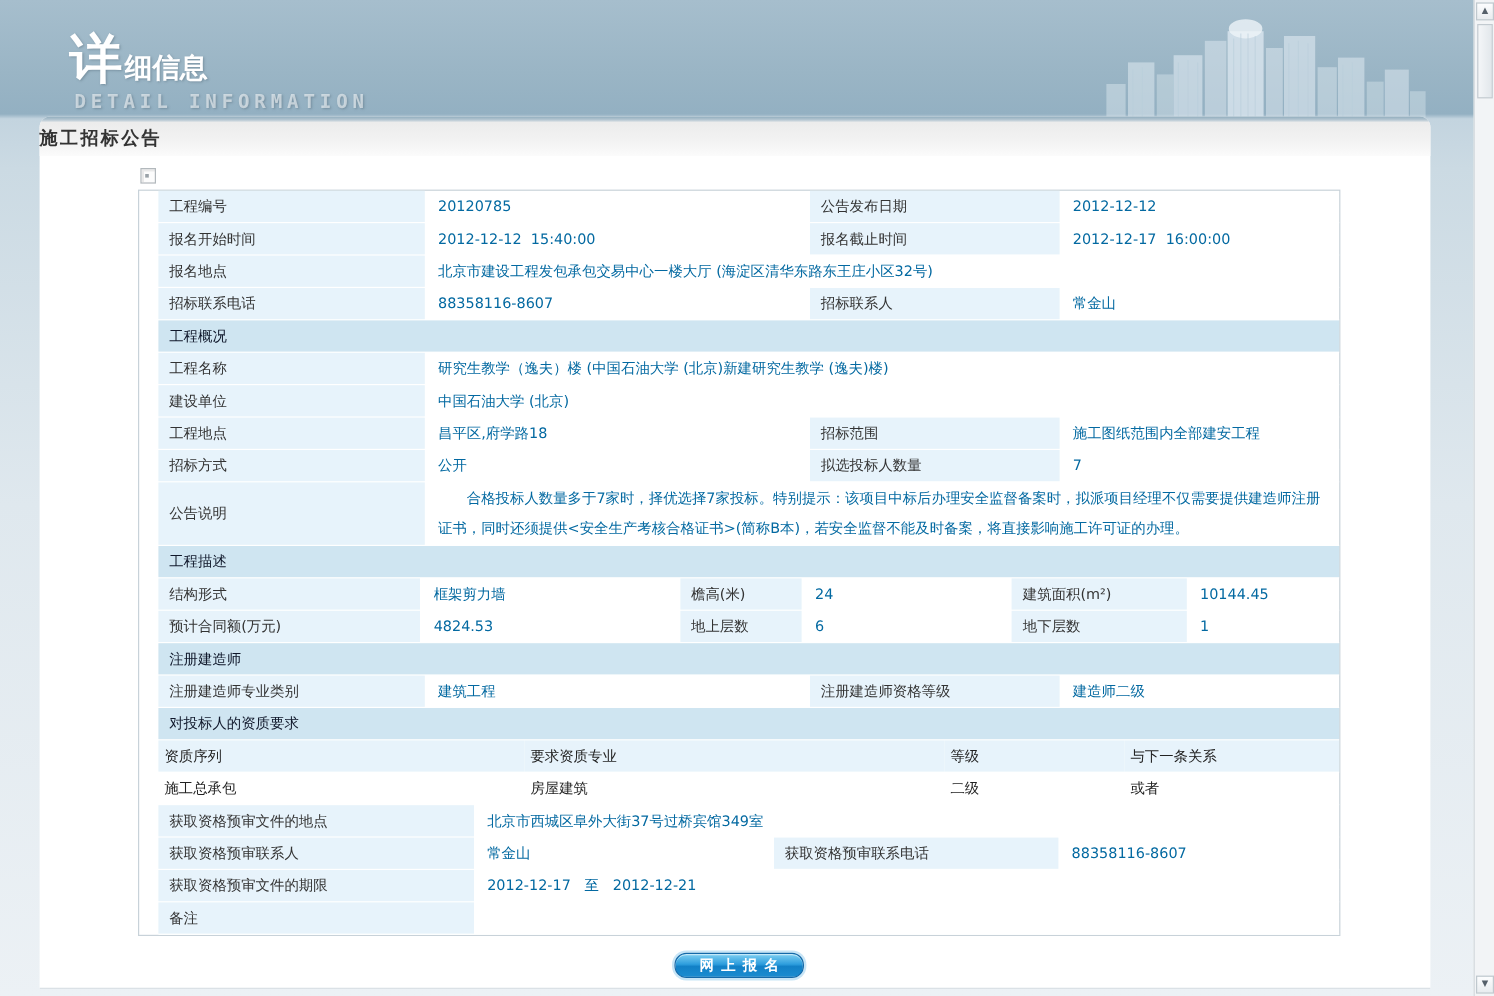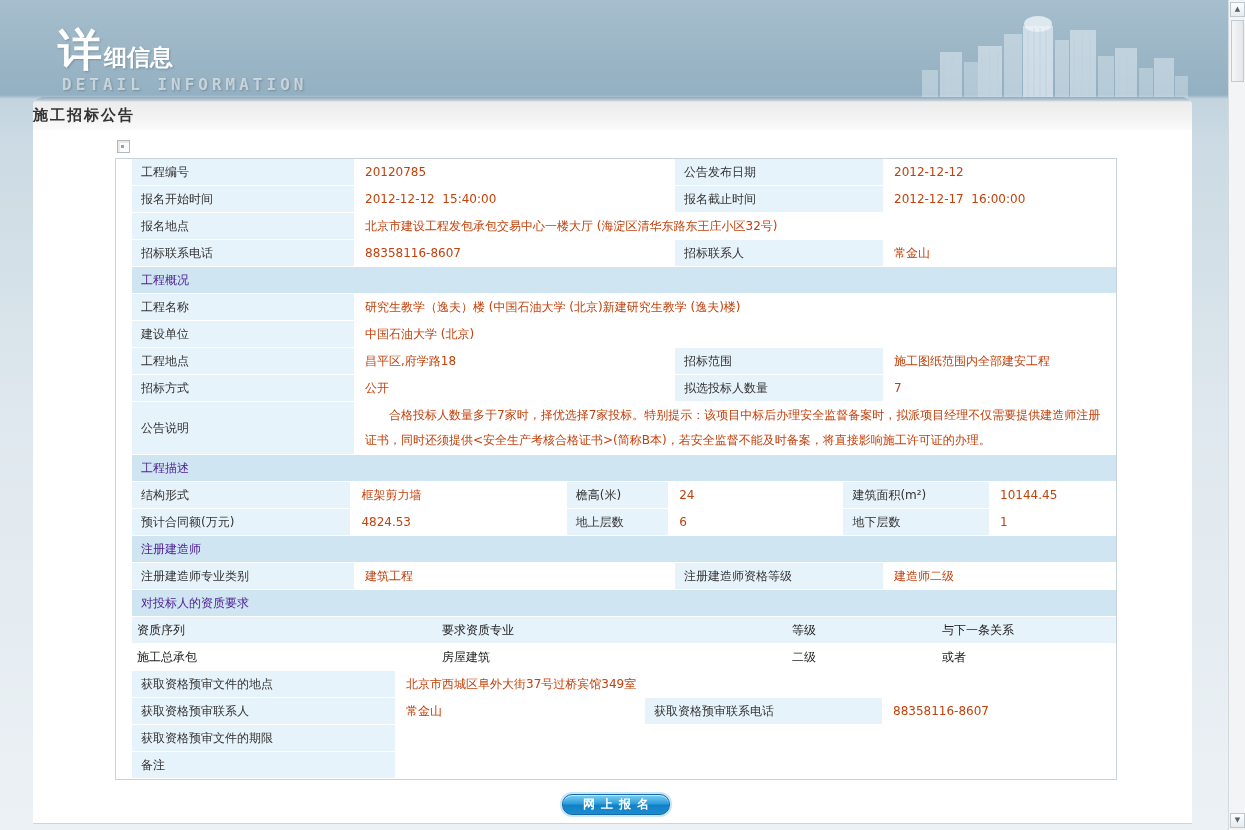--- a/index.html
+++ b/index.html
@@ -35,22 +35,22 @@
 
   .img-ph { position:absolute; left:84px; top:43px; width:13px; height:13px; background:#fcfcfc;
             border:1px solid #b2b8bc; box-shadow:inset 2px 2px 0 0 #e9e9e9; }
   .img-ph i { display:block; width:3px; height:3px; background:#9aa2a8; margin:4px 0 0 3px; }
 
   
   .maintable { position:absolute; left:82px; top:61px; width:1002px; border:1px solid #c8d2d9; background:#fff;padding-left:16px; }
   .trow { display:flex; border-bottom:1px solid #fff; }
   .cell { height:26px; display:flex; align-items:center; font-size:12px; color:#222; padding-left:9px; overflow:hidden; white-space:nowrap; }
   .lbl { background:#e7f3fb; color:#333; }
-  .val { padding-left:11px; color:#c2410c; }
-  .section .cell { background:#cfe5f1; width:100%; color:#4c1d95; }
+  .val { padding-left:11px; color:#0369a1; }
+  .section .cell { background:#cfe5f1; width:100%; color:#0f172a; }
   .qhead .cell { background:#e7f3fb; padding-left:5px; }
   .qrow  .cell { padding-left:5px;text-align:right; }
   .tall .cell { height:52px; }
   .tall .val { display:block; white-space:normal; line-height:25px; padding-top:1px; text-indent:2em; padding-right:6px; }
   .ws-pre { white-space:pre; }
   .flex1 { flex:1; }
   .w222{width:222px}.w321{width:321px}.w208{width:208px}
   .w220{width:220px}.w103{width:103px}.w178{width:178px}.w148{width:148px}.w129{width:129px}
   .w305{width:305px}.w350{width:350px}.w150{width:150px}
   .w263{width:263px}.w250{width:250px}.w237{width:237px}
@@ -231,20 +231,21 @@
 
     <div class="trow">
       <div class="cell lbl w263">获取资格预审联系人</div>
       <div class="cell val w250">常金山</div>
       <div class="cell lbl w237">获取资格预审联系电话</div>
       <div class="cell val flex1">88358116-8607</div>
     </div>
 
     <div class="trow">
       <div class="cell lbl w263">获取资格预审文件的期限</div>
+      <div class="cell val flex1 ws-pre">2012-12-17   至   2012-12-21</div>
     </div>
 
     <div class="trow">
       <div class="cell lbl w263">备注</div>
       <div class="cell val flex1"></div>
     </div>
 
   </div>
 
   <div class="btn-row">

